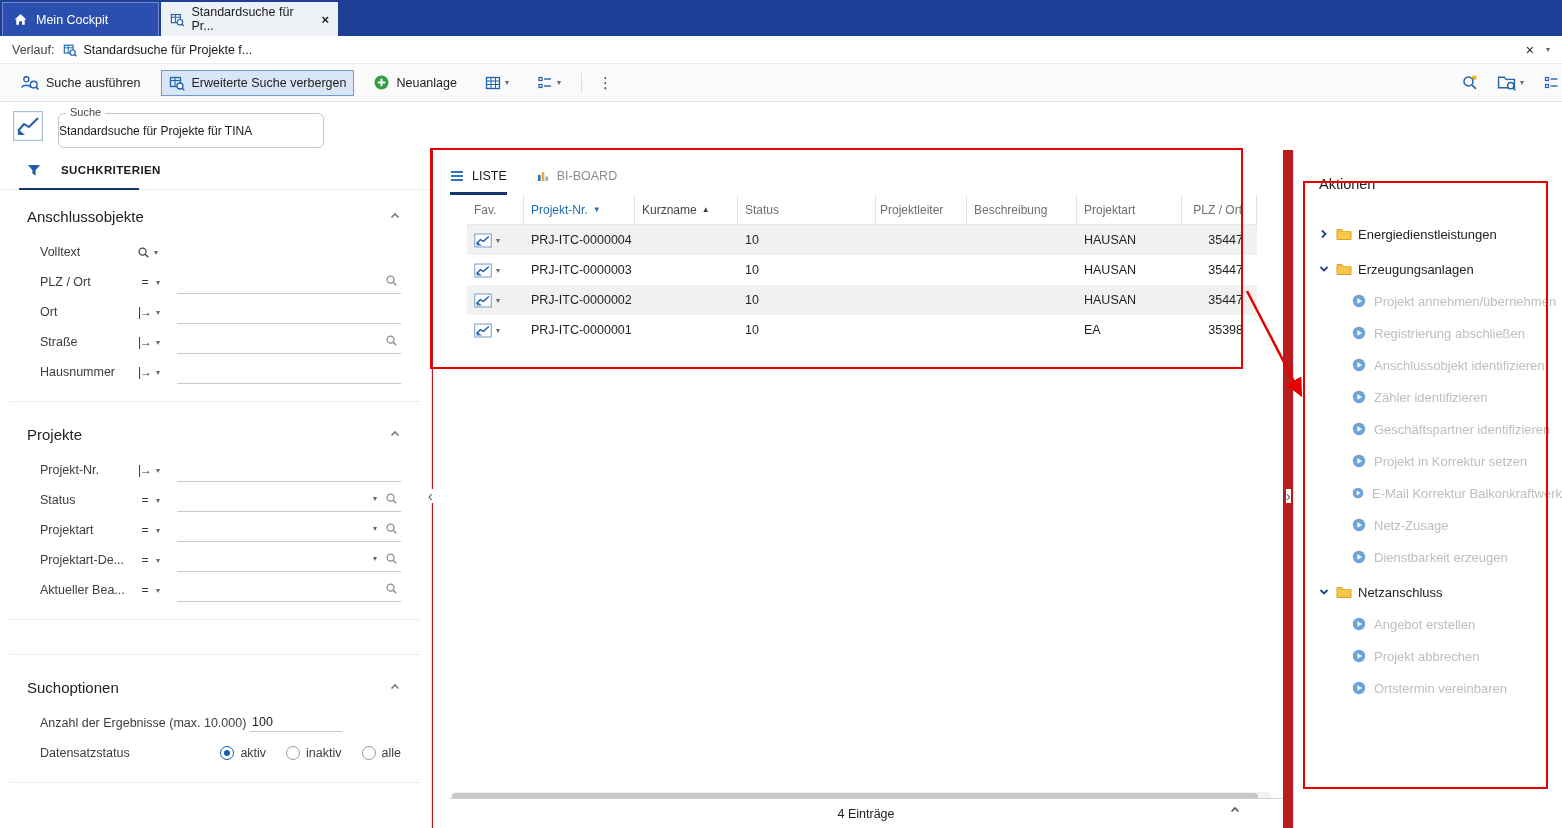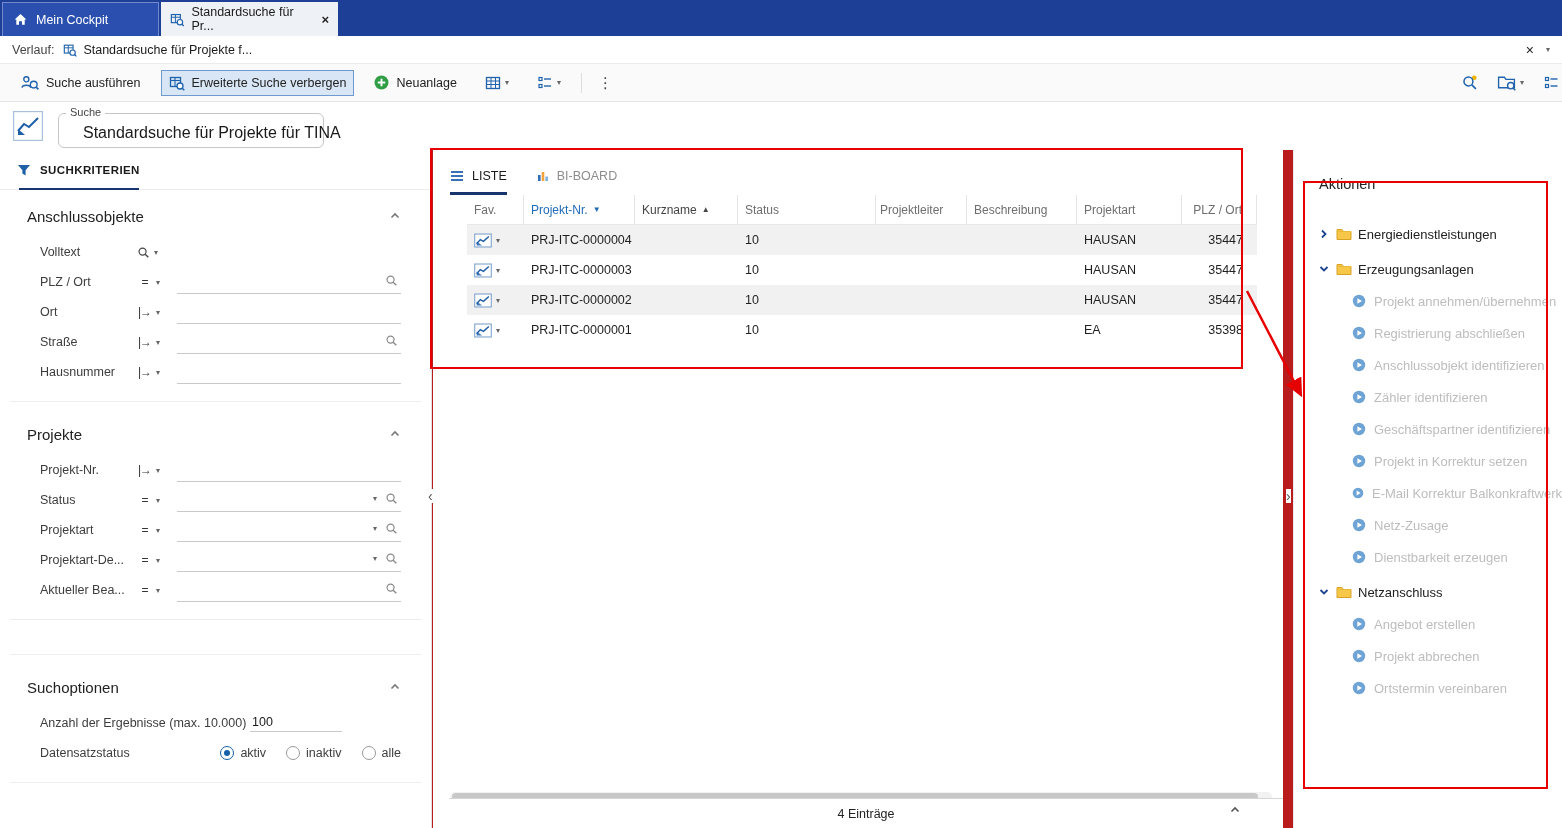--- a/index.html
+++ b/index.html
@@ -26,25 +26,25 @@
   .icaret{font-size:8px;color:#666}
   .tsep{width:1px;height:20px;background:#ddd}
   .kebab{font-size:15px;color:#444;cursor:pointer;padding:0 4px}
   .tb-right{margin-left:auto;display:flex;align-items:center;gap:16px}
 
   
   .searchrow{position:absolute;top:102px;left:0;right:0;height:48px;background:#fff}
   .chart-tile{position:absolute;left:13px;top:9px;cursor:pointer}
   .sfield{position:absolute;left:58px;top:11px;width:266px;height:35px;border:1px solid #c6c6c6;border-radius:6px;background:#fff}
   .sfield .lg{position:absolute;top:-8px;left:7px;background:#fff;padding:0 4px;font-size:11px;color:#444}
-  .sfield .val{position:absolute;left:24px;top:10px;font-size:16px;color:#1a1a1a;white-space:nowrap}
+  .sfield .val{position:absolute;left:0;top:10px;font-size:12px;color:#1a1a1a;white-space:nowrap}
 
   
   .criteria{position:absolute;top:150px;left:0;width:432px;bottom:0;background:#fff;border-right:1px solid #e2e2e2;overflow:hidden}
-  .chead{height:40px;display:flex;align-items:center;gap:9px;padding-left:17px;border-bottom:1px solid #ececec;position:relative}
+  .chead{height:40px;display:flex;align-items:center;gap:20px;padding-left:27px;border-bottom:1px solid #ececec;position:relative}
   .chead .lbl{font-size:11.5px;font-weight:bold;color:#1a1a1a;letter-spacing:.4px}
   .chead .uline{position:absolute;left:19px;bottom:-1px;width:120px;height:2px;background:#17356f}
   .cgroup{padding:13px 30px 8px 27px}
   .gtitle{display:flex;align-items:center;justify-content:space-between;height:26px;margin-bottom:8px;cursor:pointer}
   .gtitle .t{font-size:15px;color:#222}
   .frow{display:flex;align-items:center;height:30px;padding-left:13px}
   .frow .fl{width:97px;font-size:12.5px;color:#3d3d3d;white-space:nowrap;overflow:hidden}
   .frow .op{width:40px;display:flex;align-items:center;gap:4px;font-size:12px;color:#333;cursor:pointer}
   .frow .op .g{min-width:15px;text-align:center;letter-spacing:-1px}
   .finput{flex:1;border-bottom:1px solid #c9c9c9;height:24px;display:flex;align-items:center;justify-content:flex-end;gap:8px;padding:0 3px 2px;cursor:text}

